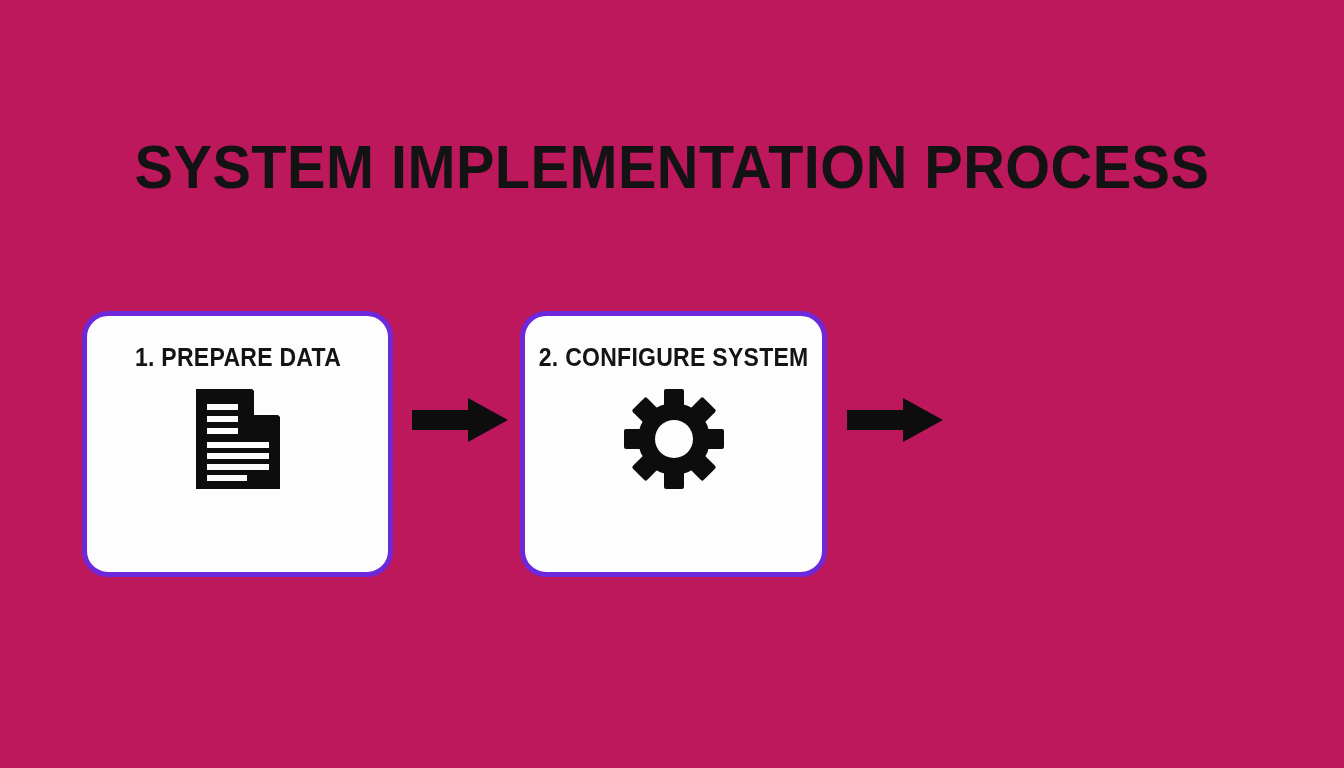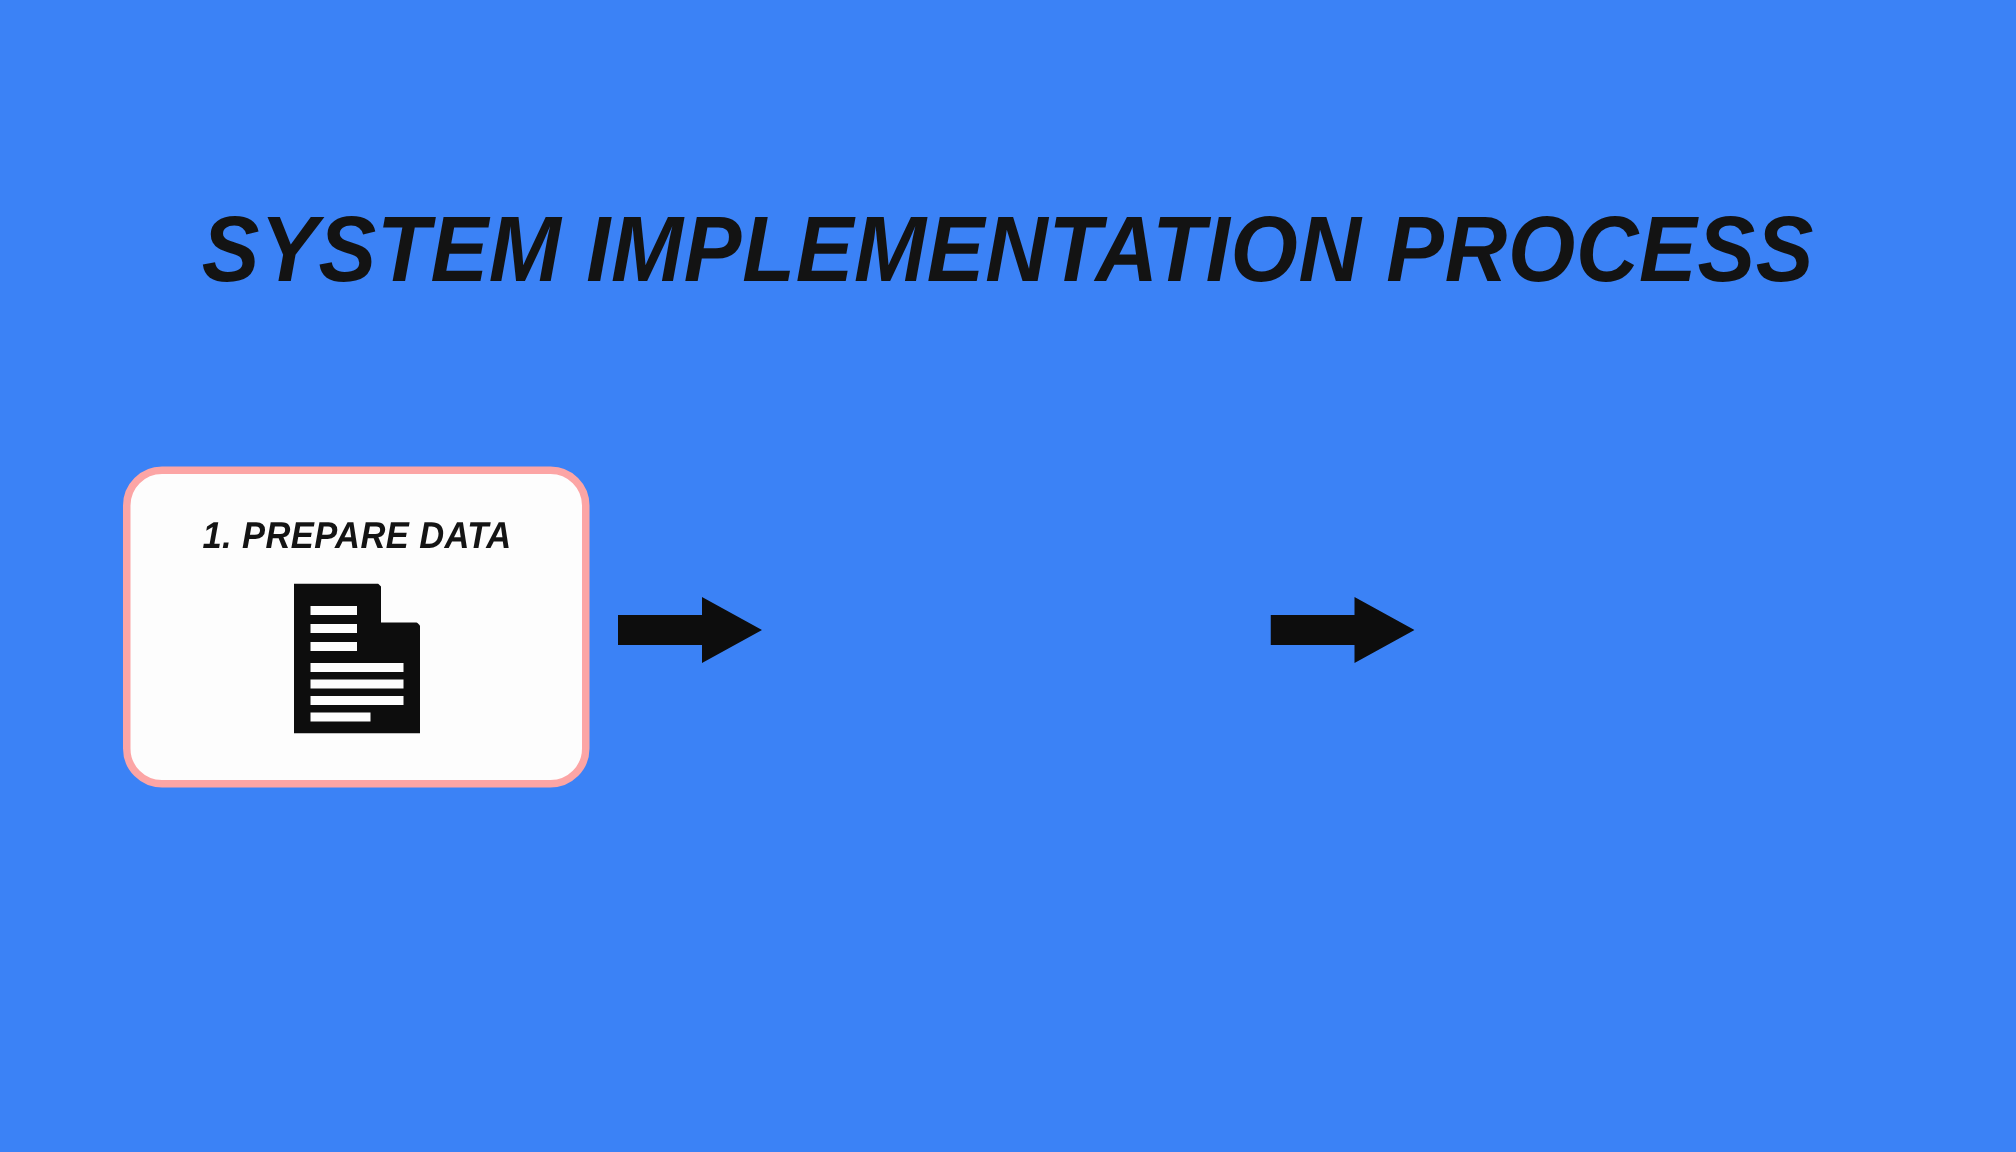--- a/index.html
+++ b/index.html
@@ -12,22 +12,21 @@
     height: 768px;
     background: #fdfdfd;
     font-family: "Liberation Sans", "DejaVu Sans", sans-serif;
     overflow: hidden;
     position: relative;
   }
 
   #slide {
     position: absolute;
     inset: 0;
-    background: #3b82f6;
-    font-style: italic;
+    background: #be185d;
   }
 
   
   #title {
     position: absolute;
     top: 132px;
     left: 0;
     width: 1344px;
     text-align: center;
     font-family: "Liberation Sans Narrow", "Liberation Sans", "DejaVu Sans", sans-serif;
@@ -46,23 +45,23 @@
     position: absolute;
     top: 311px;
     left: 82px;
     width: 1183px;
     height: 214px;
   }
 
   .step-box {
     position: absolute;
     top: 0;
-    height: 214px;
+    height: 266px;
     box-sizing: border-box;
-    border: 5px solid #fca5a5;
+    border: 5px solid #6d28d9;
     border-radius: 26px;
     background: #fdfdfd;
     display: flex;
     flex-direction: column;
     align-items: center;
   }
   .step-box.s1 { left: 0px;   width: 311px; }
   .step-box.s2 { left: 438px; width: 307px; }
   .step-box.s3 { left: 875px; width: 308px; }
 
@@ -125,20 +124,41 @@
         </svg>
       </div>
     </div>
 
     <div class="arrow a1">
       <svg width="96" height="44" viewBox="0 0 96 44" aria-hidden="true">
         <path fill="#0d0d0d" d="M0 12 H56 V0 L96 22 L56 44 V32 H0 Z"></path>
       </svg>
     </div>
 
+    <div class="step-box s2">
+      <div class="step-label">2. CONFIGURE SYSTEM</div>
+      <div class="step-icon">
+        <svg width="100" height="100" viewBox="0 0 100 100" aria-hidden="true">
+          <g fill="#0d0d0d">
+            <g>
+              <rect x="40" y="0" width="20" height="24" rx="2"></rect>
+              <rect x="40" y="76" width="20" height="24" rx="2"></rect>
+              <rect x="0" y="40" width="24" height="20" rx="2"></rect>
+              <rect x="76" y="40" width="24" height="20" rx="2"></rect>
+              <rect x="40" y="0" width="20" height="24" rx="2" transform="rotate(45 50 50)"></rect>
+              <rect x="40" y="76" width="20" height="24" rx="2" transform="rotate(45 50 50)"></rect>
+              <rect x="0" y="40" width="24" height="20" rx="2" transform="rotate(45 50 50)"></rect>
+              <rect x="76" y="40" width="24" height="20" rx="2" transform="rotate(45 50 50)"></rect>
+            </g>
+            <circle cx="50" cy="50" r="36"></circle>
+          </g>
+          <circle cx="50" cy="50" r="19" fill="#fdfdfd"></circle>
+        </svg>
+      </div>
+    </div>
 
     <div class="arrow a2">
       <svg width="96" height="44" viewBox="0 0 96 44" aria-hidden="true">
         <path fill="#0d0d0d" d="M0 12 H56 V0 L96 22 L56 44 V32 H0 Z"></path>
       </svg>
     </div>
 
 
   </div>
 </div>

